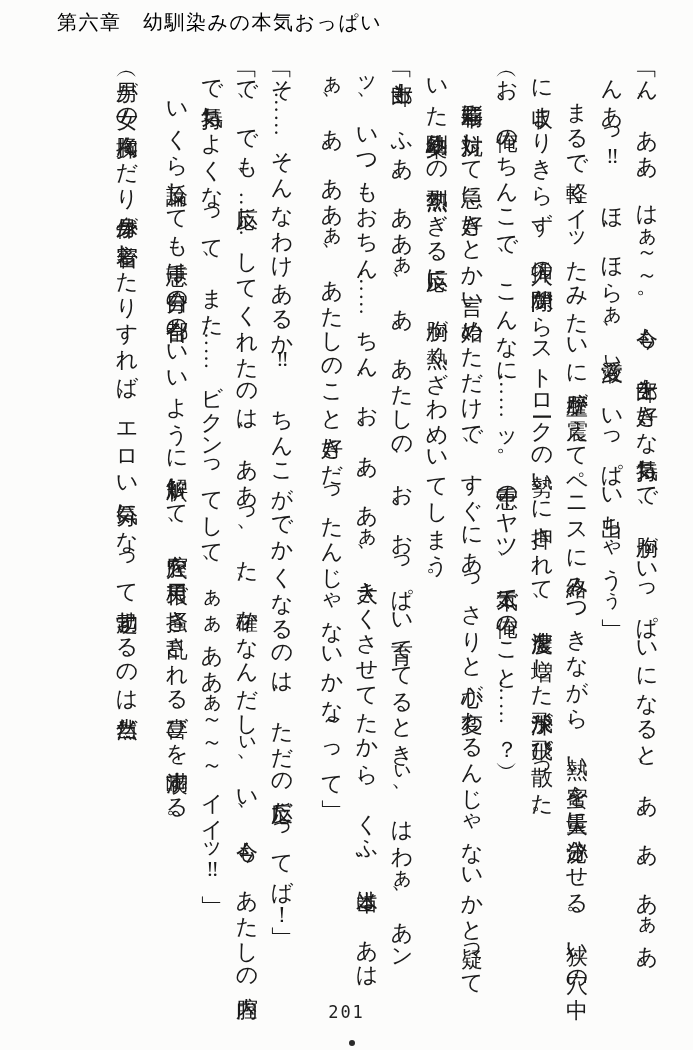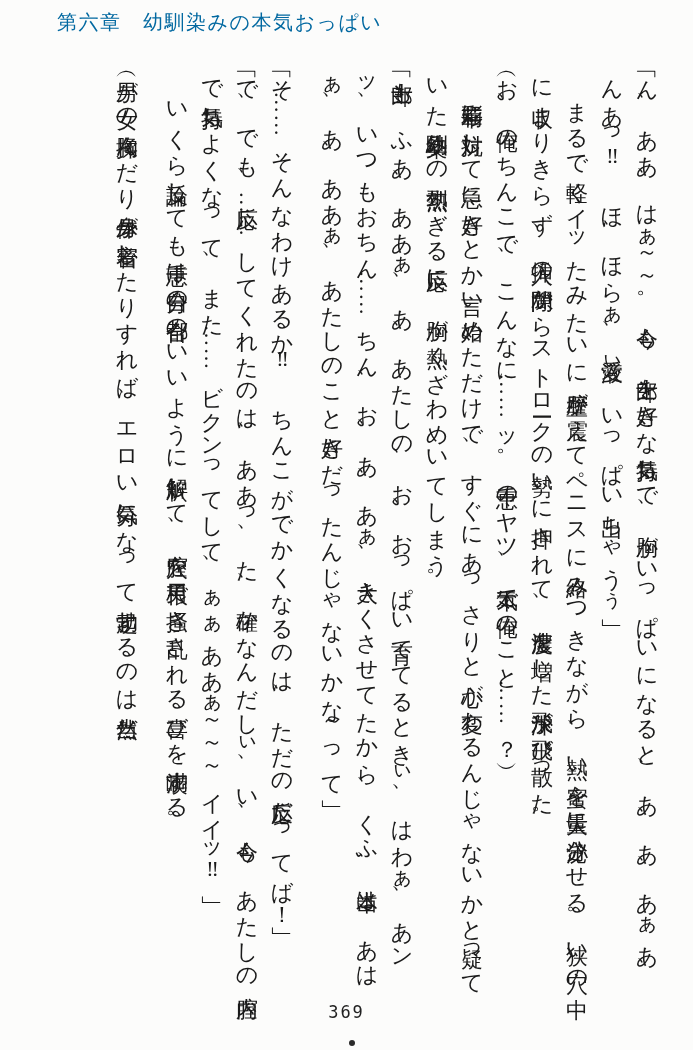--- a/index.html
+++ b/index.html
@@ -16,21 +16,21 @@
     font-family: "Liberation Serif", "DejaVu Serif", serif;
     overflow: hidden;
   }
   .chapter-header {
     position: absolute;
     top: 9px;
     left: 57px;
     font-size: 20px;
     letter-spacing: 1.5px;
     white-space: pre;
-    color: #0369a1;
+    color: #000000;
   }
   .body-text {
     position: absolute;
     top: 64px;
     right: 28px;
     width: 632px;
     height: 924px;
     writing-mode: vertical-rl;
     text-orientation: mixed;
     font-size: 22px;
@@ -81,17 +81,17 @@
       <p class="indent">まるで軽くイッたみたいに膣壁が震えてペニスに絡みつきながら、熱い蜜を大量に分泌させる。狭い穴の中に収まりきらず、挿入の隙間からストロークの勢いに押されて、濃度を増した飛沫が飛び散った。</p>
       <p>（お、俺のちんこで、こんなに……ッ。千恵のヤツ、本気で俺のこと……？）</p>
       <p class="indent">彩莉華に対抗して急に好きとか言い始めただけで、すぐにあっさりと心が変わるんじゃないかと疑っていた幼馴染みの熱烈すぎる反応に、胸が熱くざわめいてしまう。</p>
       <p>「士郎も、ふあ、ああぁ、あ、あたしの、お、おっぱい育ててるときぃ、はわぁ、あンッ、いつもおちん……ちん、お、あ、あぁ、大きくさせてたから、くふ、本当は、あはぁ、あ、ああぁ、あたしのこと好きだったんじゃないかな～って」</p>
       <p class="gap-before">「そ……そんなわけあるか‼　ちんこがでかくなるのは、ただの反応だってば！」</p>
       <p>「で、でも、反応……してくれたのは、ああっ、た、確かなんだしぃ、い、今も、あたしの膣内で気持ちよくなって、また……ビクンってして、ぁぁああぁ～～～イイッ‼」</p>
       <p class="indent">いくら反論しても千恵は自分の都合のいいように解釈して、膣穴を男根で掻き乱される喜びを満喫する。</p>
       <p class="gap-before">（男が女の胸揉んだり身体が密着したりすれば、エロい気分になって勃起するのは当然だ</p>
     </div>
 
-  <div class="page-number">369</div>
+  <div class="page-number">201</div>
 
   <div class="page-marker-dot"></div>
 
 </div>
 
 </body></html>

